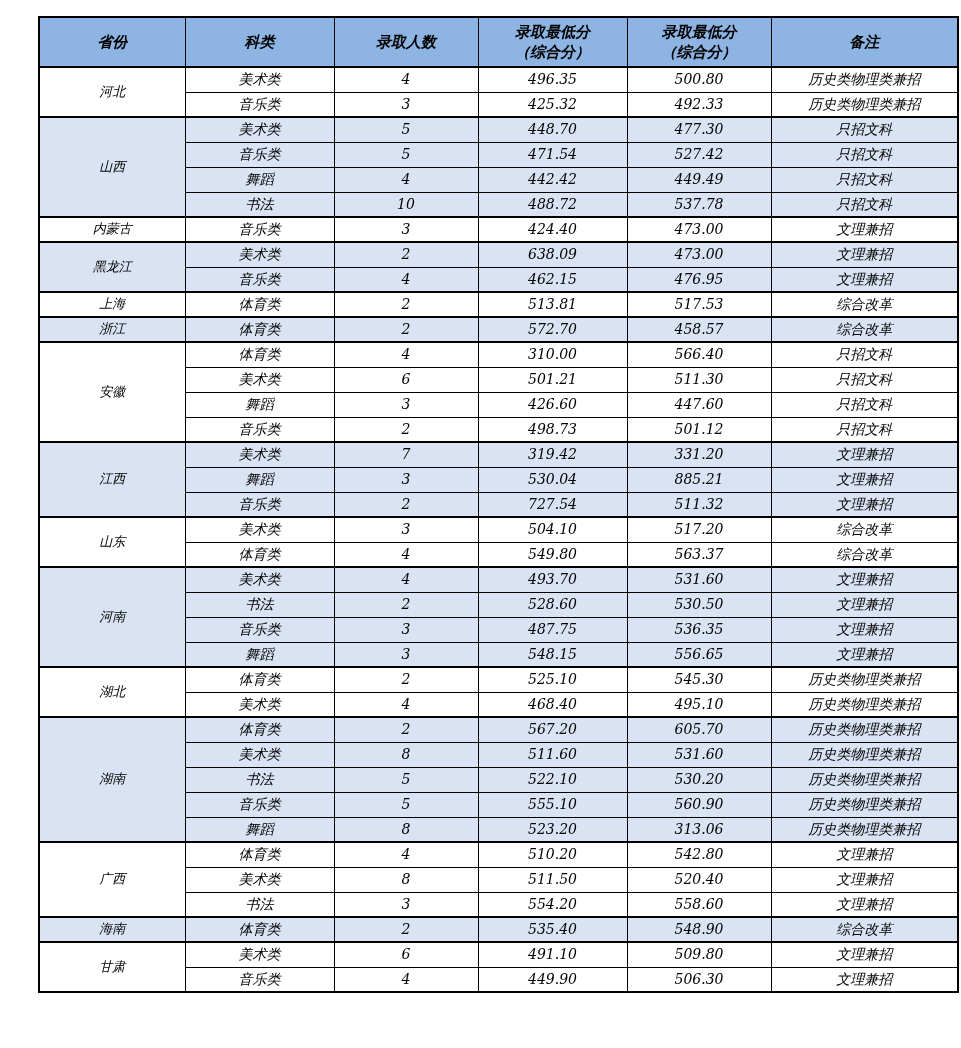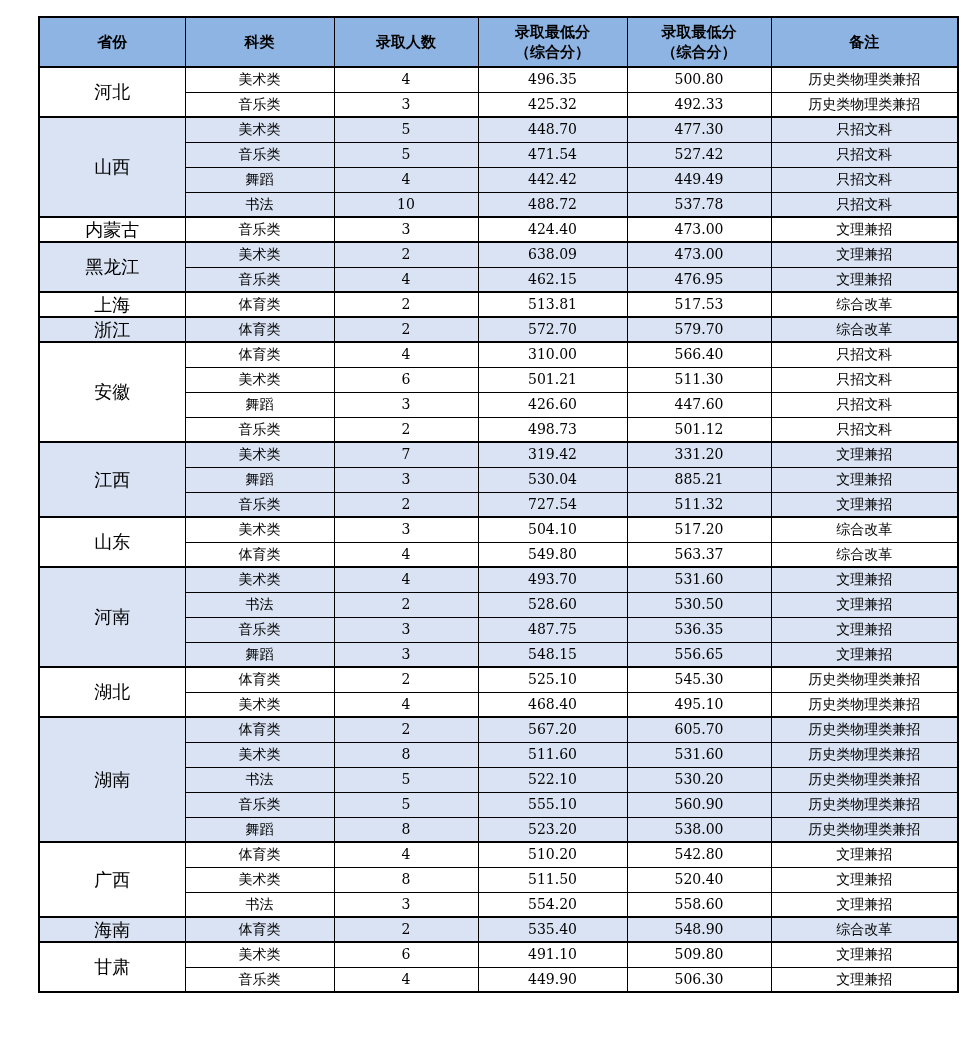--- a/index.html
+++ b/index.html
@@ -7,20 +7,21 @@
     padding: 0;
     background: #ffffff;
     width: 961px;
     height: 1048px;
     overflow: hidden;
   }
   .page {
     position: relative;
     box-sizing: border-box;
     padding: 16px 12px 0 38px;
+    font-style: italic;
   }
   table.score-table {
     border-collapse: collapse;
     table-layout: fixed;
     width: 919px;
     border: 2px solid #000;
     color: #000;
   }
   th, td {
     border: 1px solid #000;
@@ -42,21 +43,21 @@
   }
   tbody td {
     height: 25px;
     font-family: "DejaVu Serif", serif;
     font-size: 14px;
     line-height: 1.1;
   }
   tbody tr.plain  { background: #ffffff; }
   tbody tr.shaded { background: var(--shaded-bg, #DAE3F3); }
   tbody tr.group-start td { border-top: 2px solid #000; }
-  td.province { font-size: 18px; }
+  td.province { font-size: 13px; }
 </style>
 </head>
 <body>
 
 <div class="page">
   <table class="score-table">
     <colgroup>
       <col style="width:146px">
       <col style="width:149px">
       <col style="width:144px">
@@ -150,21 +151,21 @@
           <td>2</td>
           <td>513.81</td>
           <td>517.53</td>
           <td>综合改革</td>
         </tr>
         <tr class="shaded group-start">
           <td rowspan="1" class="province">浙江</td>
           <td>体育类</td>
           <td>2</td>
           <td>572.70</td>
-          <td>579.70</td>
+          <td>458.57</td>
           <td>综合改革</td>
         </tr>
         <tr class="plain group-start">
           <td rowspan="4" class="province">安徽</td>
           <td>体育类</td>
           <td>4</td>
           <td>310.00</td>
           <td>566.40</td>
           <td>只招文科</td>
         </tr>
@@ -296,21 +297,21 @@
           <td>音乐类</td>
           <td>5</td>
           <td>555.10</td>
           <td>560.90</td>
           <td>历史类物理类兼招</td>
         </tr>
         <tr class="shaded">
           <td>舞蹈</td>
           <td>8</td>
           <td>523.20</td>
-          <td>538.00</td>
+          <td>313.06</td>
           <td>历史类物理类兼招</td>
         </tr>
         <tr class="plain group-start">
           <td rowspan="3" class="province">广西</td>
           <td>体育类</td>
           <td>4</td>
           <td>510.20</td>
           <td>542.80</td>
           <td>文理兼招</td>
         </tr>

